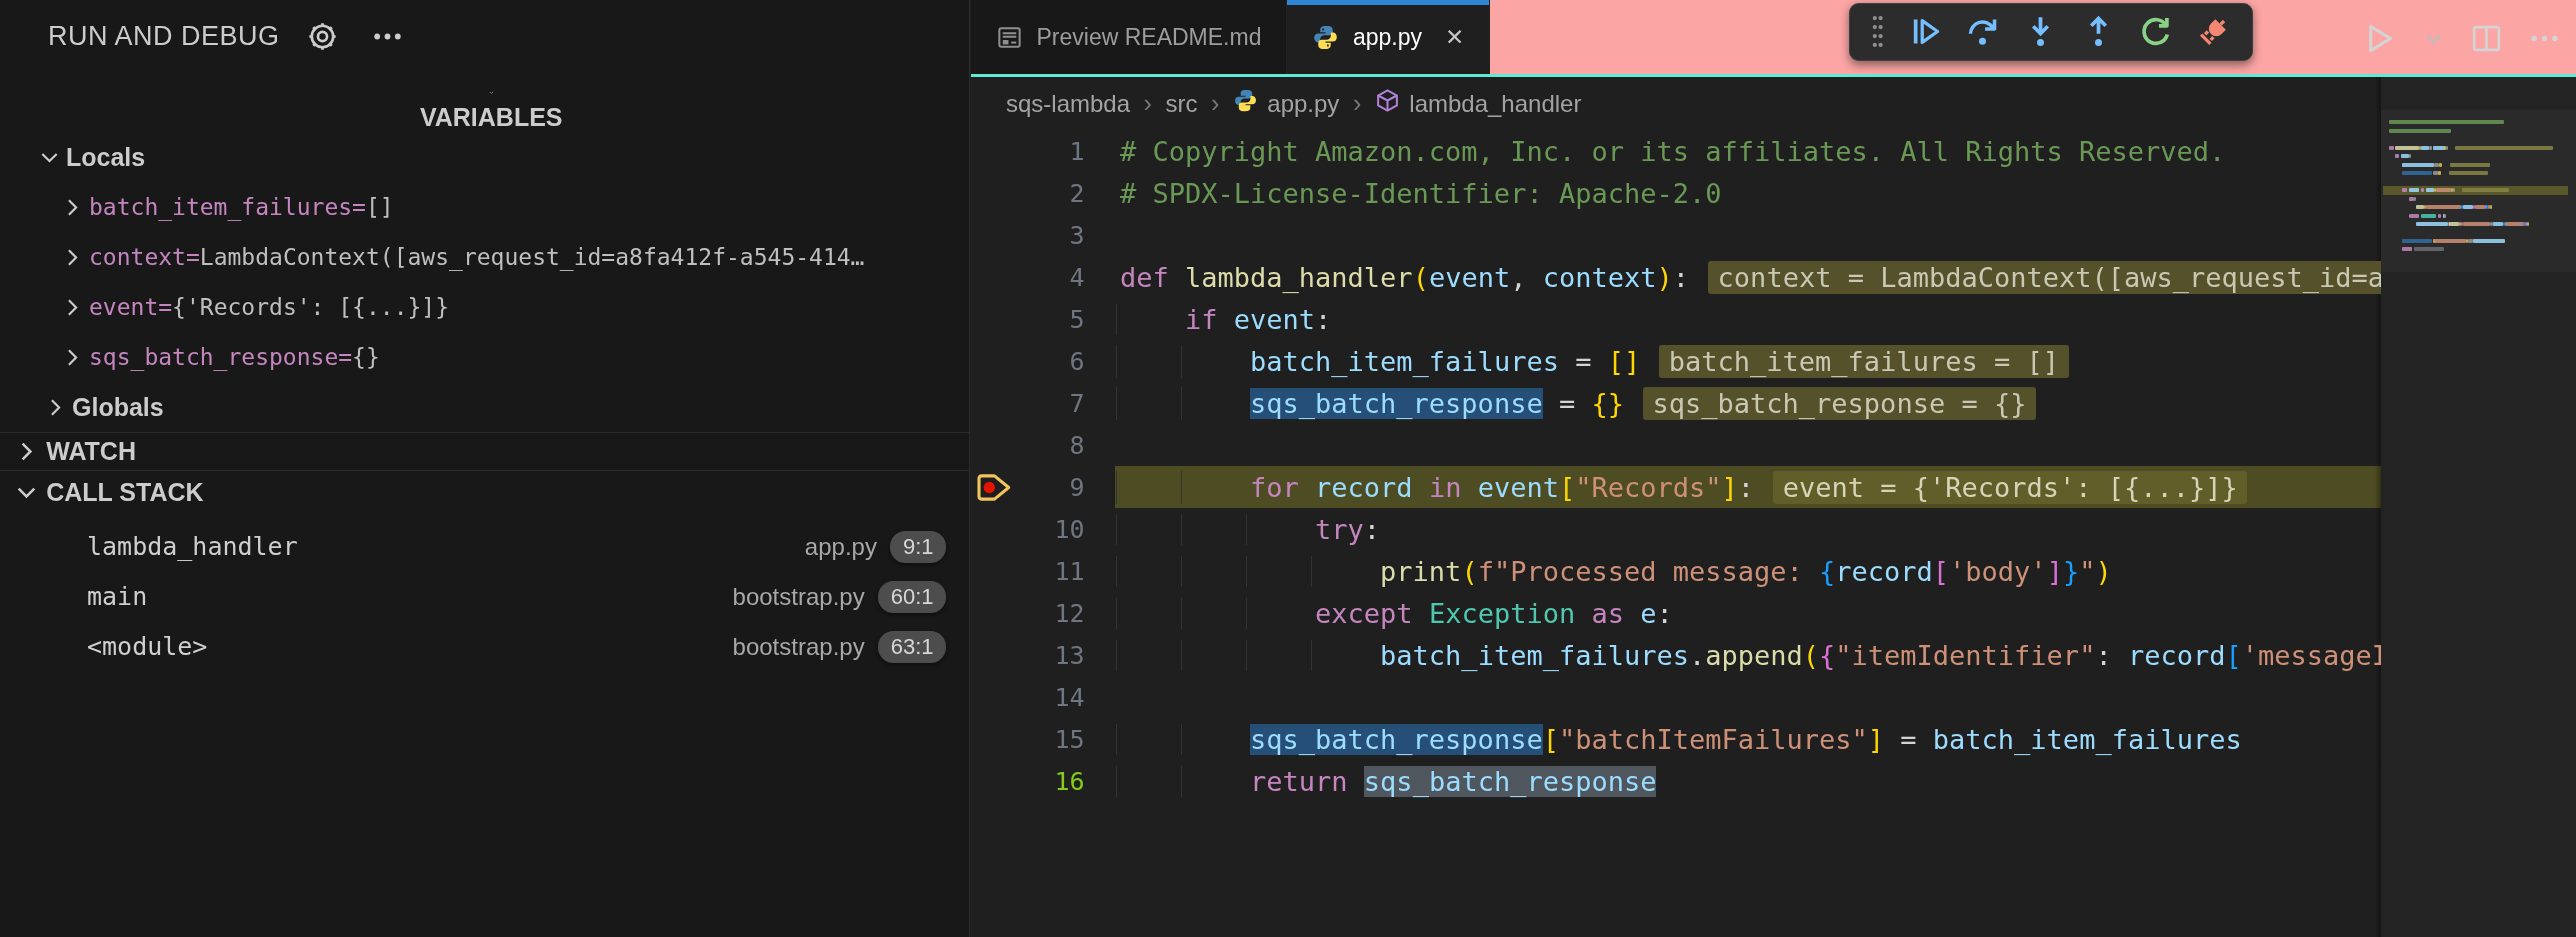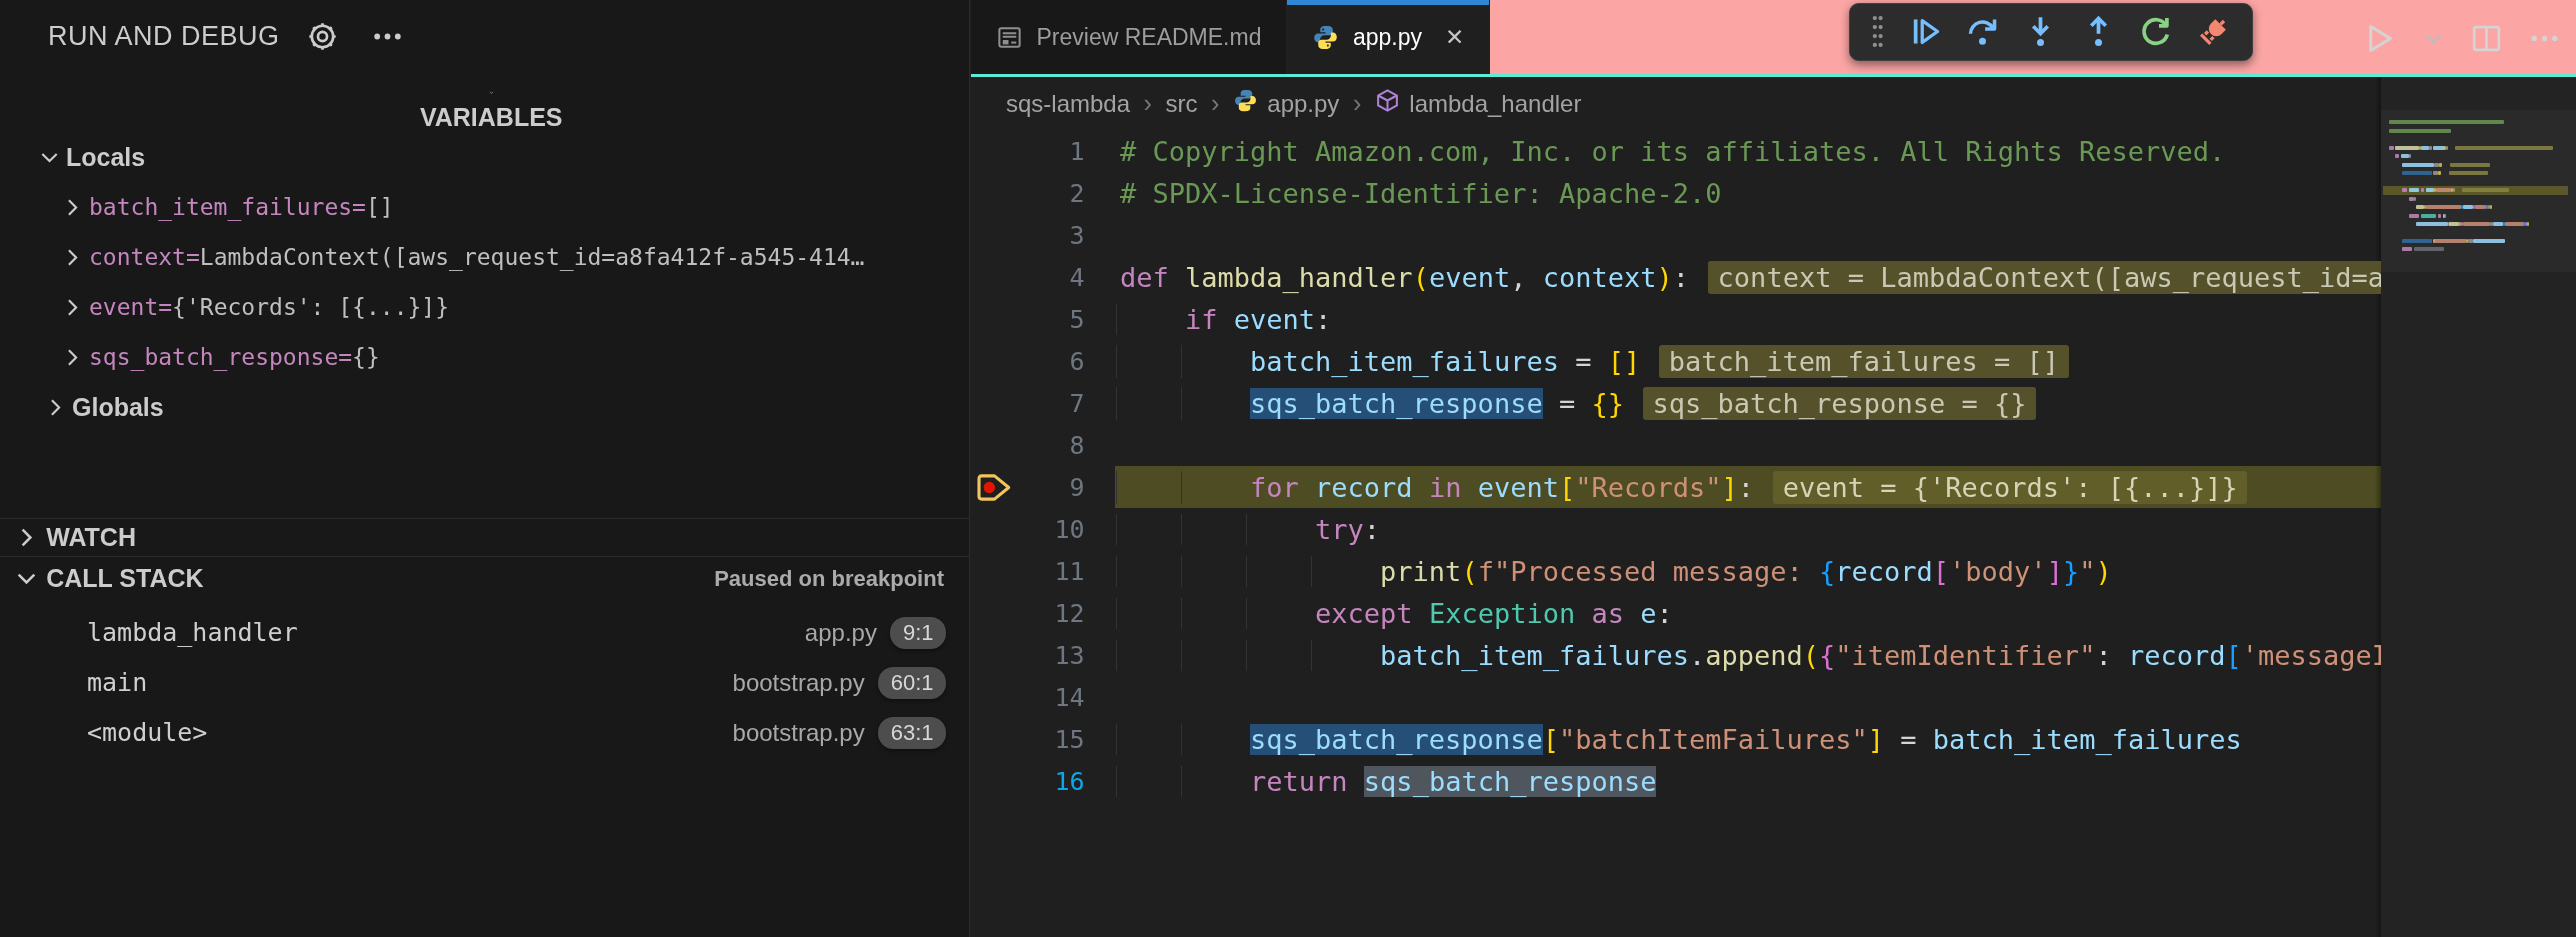--- a/index.html
+++ b/index.html
@@ -35,21 +35,21 @@
     height:50px; display:flex; align-items:center; cursor:pointer;
     font-size:23px; white-space:nowrap; overflow:hidden;
   }
   .tree-row .twisty { width:33px; display:flex; justify-content:center; flex:0 0 auto; }
   .scope-label { font-weight:bold; font-size:25px; color:#cccccc; }
   .var-mono { font-family:"DejaVu Sans Mono", monospace; font-size:23px; }
   .var-name { color:#c586c0; }
   .var-eq   { color:#c586c0; }
   .var-val  { color:#bfbfbf; }
   .watch-header {
-    margin-top:86px; border-top:1px solid #2b2b2b; border-bottom:1px solid #2b2b2b;
+    border-top:1px solid #2b2b2b; border-bottom:1px solid #2b2b2b;
     height:39px;
   }
   .cs-header { height:43px; position:relative; }
   .cs-status {
     position:absolute; right:25px; top:0; height:100%; display:flex; align-items:center;
     font-size:22px; font-weight:bold; color:#ababab;
   }
   #frames { margin-top:7.7px; }
   .frame-row { height:50px; display:flex; align-items:center; padding:0 23px 0 87px; cursor:pointer; }
   .frame-fn { font-family:"DejaVu Sans Mono", monospace; font-size:25px; color:#cfcfcf; flex:1; }
@@ -94,21 +94,21 @@
   
   #code-area {
     position:absolute; left:0; top:130px; right:195px; bottom:0; overflow:hidden;
     font-family:"DejaVu Sans Mono", monospace; font-size:27px;
   }
   .code-line { position:relative; height:42px; display:flex; align-items:center; }
   .gutter {
     width:127px; flex:0 0 auto; text-align:right; padding-right:13.5px;
     font-size:25px; color:#6e7681; position:relative; z-index:2;
   }
-  .gutter.bright { color:#0ea5e9;text-align:right; }
+  .gutter.bright { color:#84cc16;text-align:right; }
   .line-content { position:relative; padding-left:22px; white-space:pre; z-index:1; display:flex; align-items:center; }
   .band {
     position:absolute; left:144px; right:0; top:0; bottom:0; background:#4e4c22; z-index:0;
   }
   .guide { position:absolute; top:0; bottom:0; width:1px; background:#333; }
   .bp-icon { position:absolute; left:3.9px; top:5.8px; z-index:3; }
   .chip {
     display:inline-block; margin-left:19px; padding:1px 9.6px; background:#55512a;
     color:#c9c8b4; border-radius:2.9px; white-space:pre;
   }
@@ -224,21 +224,20 @@
           <path d="M5.5 3 L10.5 8 L5.5 13" fill="none" stroke="#cccccc" stroke-width="1.6"></path>
         </svg>
       <span>WATCH</span>
     </div>
 
     <div class="section-header cs-header">
       <svg width="25" height="25" viewBox="0 0 16 16">
           <path d="M3 5.5 L8 10.5 L13 5.5" fill="none" stroke="#cccccc" stroke-width="1.6"></path>
         </svg>
       <span>CALL STACK</span>
-      <span class="cs-status">Paused on breakpoint</span>
     </div>
 
     <div id="frames">
         <div class="frame-row">
           <span class="frame-fn">lambda_handler</span>
           <span class="frame-file">app.py</span>
           <span class="frame-badge">9:1</span>
         </div>
         <div class="frame-row">
           <span class="frame-fn">main</span>

